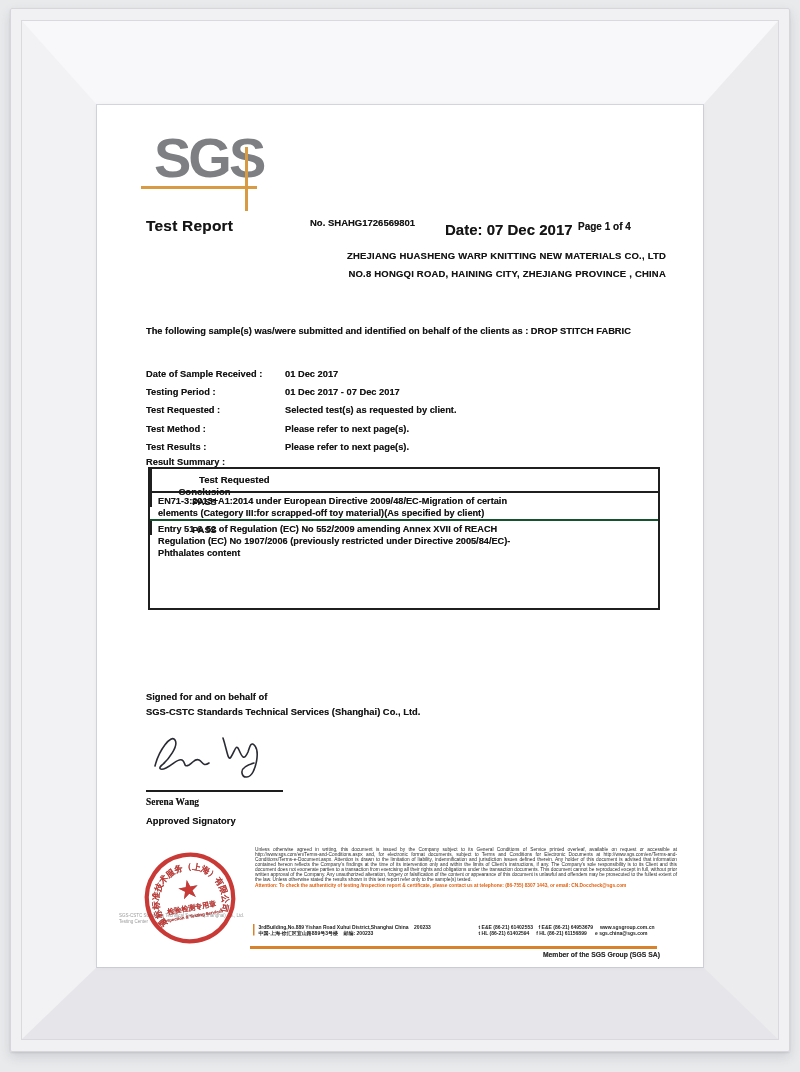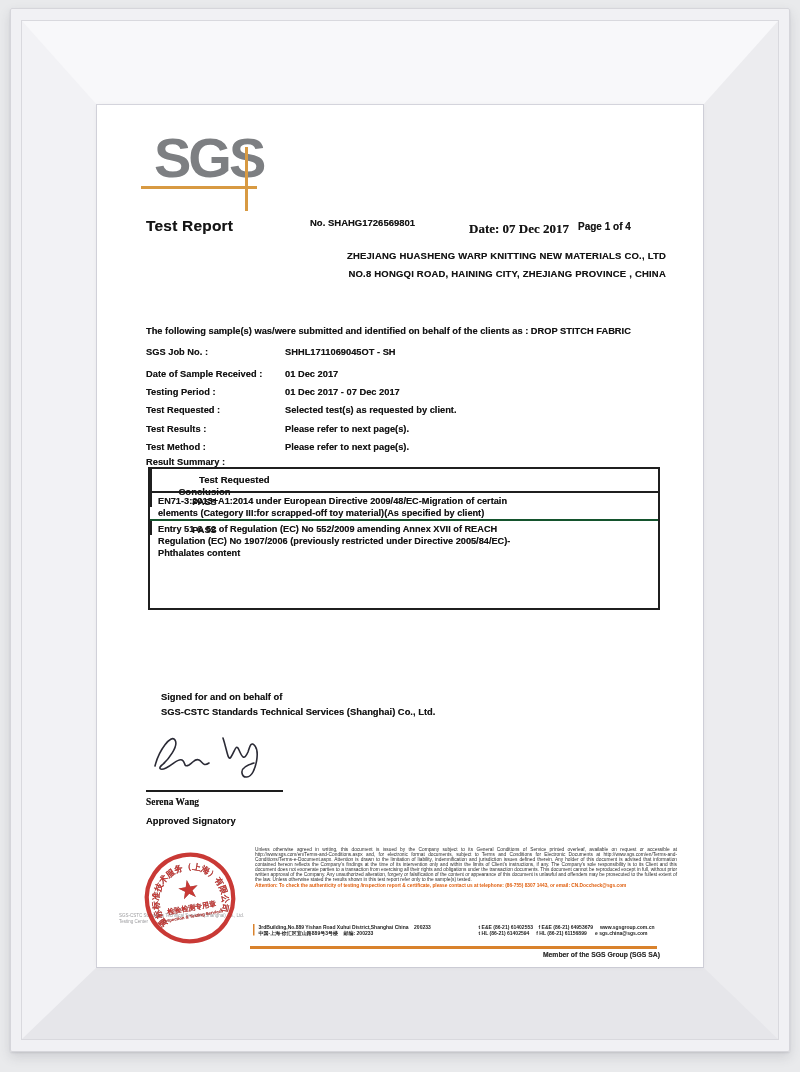--- a/index.html
+++ b/index.html
@@ -25,21 +25,21 @@
   
   .logo-text { left:57px; top:27px; font-size:56px; line-height:52px; font-weight:700;
                color:#7d7f82; letter-spacing:-3px; text-shadow:none; }
   .logo-hline { left:44px; top:81px; width:116px; height:3px; background:#d89a42; }
   .logo-vline { left:148px; top:42px; width:3px; height:64px; background:#d89a42; }
 
   
   .title-row { left:0; top:112px; width:606px; height:20px; }
   .doc-title { left:49px; top:0; font-size:15.5px; font-weight:700; letter-spacing:.2px; }
   .report-no { left:213px; top:0; font-size:9.5px; font-weight:700; }
-  .report-date { left:372px; top:4px; font-size:13px; font-weight:700;font-family:Liberation Serif, serif; }
+  .report-date { left:348px; top:4px; font-size:15px; font-weight:700; }
   .report-page { left:481px; top:4px; font-size:10px; font-weight:700; }
 
   .client { left:49px; top:142px; width:520px; font-size:9.5px; font-weight:700; line-height:17.5px; letter-spacing:.2px;text-align:right; }
   .client span { position:static; display:block; }
 
   .sample-line { left:49px; top:221px; width:530px; font-size:9.3px; font-weight:600; }
 
   .job-row, .field-row { left:49px; width:530px; height:18px; font-size:9.3px; font-weight:700; }
   .job-row { top:242px; }
   .fields { left:49px; top:264px; width:530px; height:95px; }
@@ -54,21 +54,21 @@
   .rtable .trow { position:static; display:flex; width:100%; }
   .c1 { width:401px; padding:3px 8px 3px 8px; font-size:9.2px; line-height:11.8px; font-weight:600; }
   .c2 { width:107px; border-left:2px solid #1f1f1f; text-align:center; padding-top:4px; font-size:9.2px; font-weight:700; }
   .thead { height:22px; }
   .thead .c1 { font-weight:700; font-size:9.6px; padding-top:5px;margin-left:41px; }
   .thead .c2 { font-weight:700; font-size:9.6px; padding-top:17px; }
   .trow.r1 { height:28px; border-top:2px solid #1f1f1f; }
   .trow.r2 { height:47px; border-top:2px solid #14532d; }
 
   
-  .signed-block { left:64px; top:585px; width:420px; font-size:9.4px; font-weight:600; line-height:14.5px; }
+  .signed-block { left:49px; top:585px; width:420px; font-size:9.4px; font-weight:600; line-height:14.5px; }
   .signed-block span { position:static; display:block; }
   .sig-svg { left:50px; top:615px; }
   .sig-underline { left:49px; top:685px; width:137px; height:2px; background:#1d1d1d; }
   .sig-name { left:49px; top:692px; font-size:9.4px; font-weight:700;font-family:Liberation Serif, serif; }
   .sig-title { left:49px; top:710px; font-size:9.4px; font-weight:700; }
 
   
   .fineprint-wrap { left:158px; top:742px; width:844px; transform:scale(.5); transform-origin:0 0; text-shadow:none; }
   .disclaimer { position:static; display:block; font-size:9.6px; line-height:10px; color:#2e2e2e;
                 text-align:justify; font-weight:500; margin:0; }
@@ -111,30 +111,27 @@
       <span class="report-page">Page 1 of 4</span>
     </div>
 
     <div class="client">
       <span>ZHEJIANG HUASHENG WARP KNITTING NEW MATERIALS CO., LTD</span>
       <span>NO.8 HONGQI ROAD, HAINING CITY, ZHEJIANG PROVINCE , CHINA</span>
     </div>
 
     <span class="sample-line">The following sample(s) was/were submitted and identified on behalf of the clients as : DROP STITCH FABRIC</span>
 
-    <div class="job-row">
-      <span class="flabel">SGS Job No. :</span><span class="fvalue">SHHL1711069045OT - SH</span>
-    </div>
 
     <div class="fields">
       <div class="field-row"><span class="flabel">Date of Sample Received :</span><span class="fvalue">01 Dec 2017</span></div>
       <div class="field-row"><span class="flabel">Testing Period :</span><span class="fvalue">01 Dec 2017 - 07 Dec 2017</span></div>
       <div class="field-row"><span class="flabel">Test Requested :</span><span class="fvalue">Selected test(s) as requested by client.</span></div>
+      <div class="field-row"><span class="flabel">Test Method :</span><span class="fvalue">Please refer to next page(s).</span></div>
       <div class="field-row"><span class="flabel">Test Results :</span><span class="fvalue">Please refer to next page(s).</span></div>
-      <div class="field-row"><span class="flabel">Test Method :</span><span class="fvalue">Please refer to next page(s).</span></div>
     </div>
 
     <span class="result-summary-label">Result Summary :</span>
 
     <div class="rtable">
       <div class="trow thead">
         <div class="c1">Test Requested</div>
         <div class="c2">Conclusion</div>
       </div>
       <div class="trow r1">

